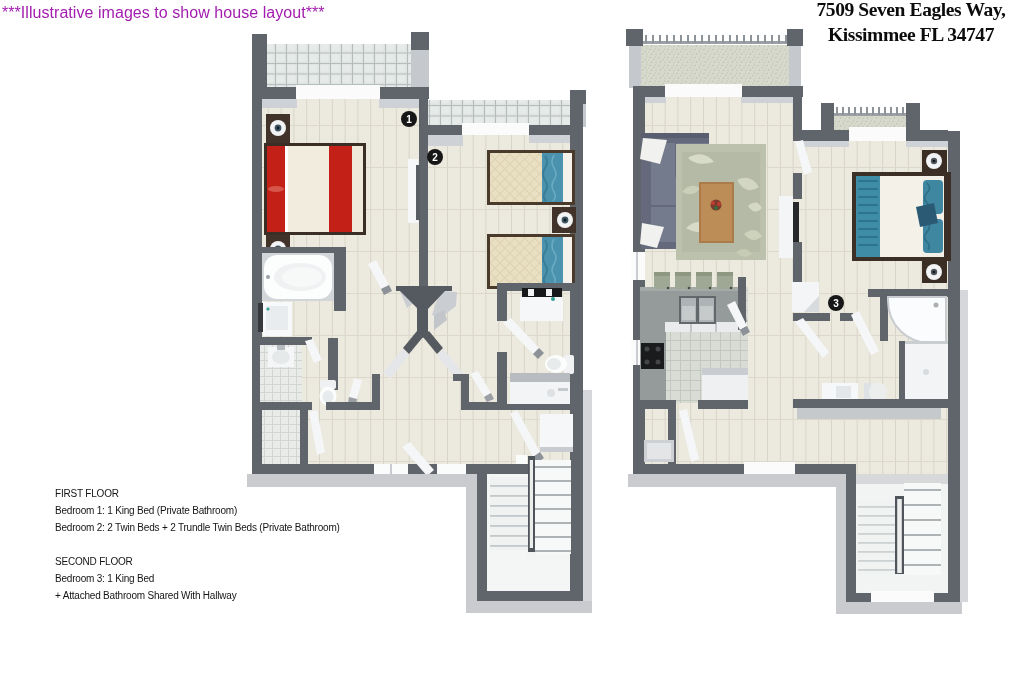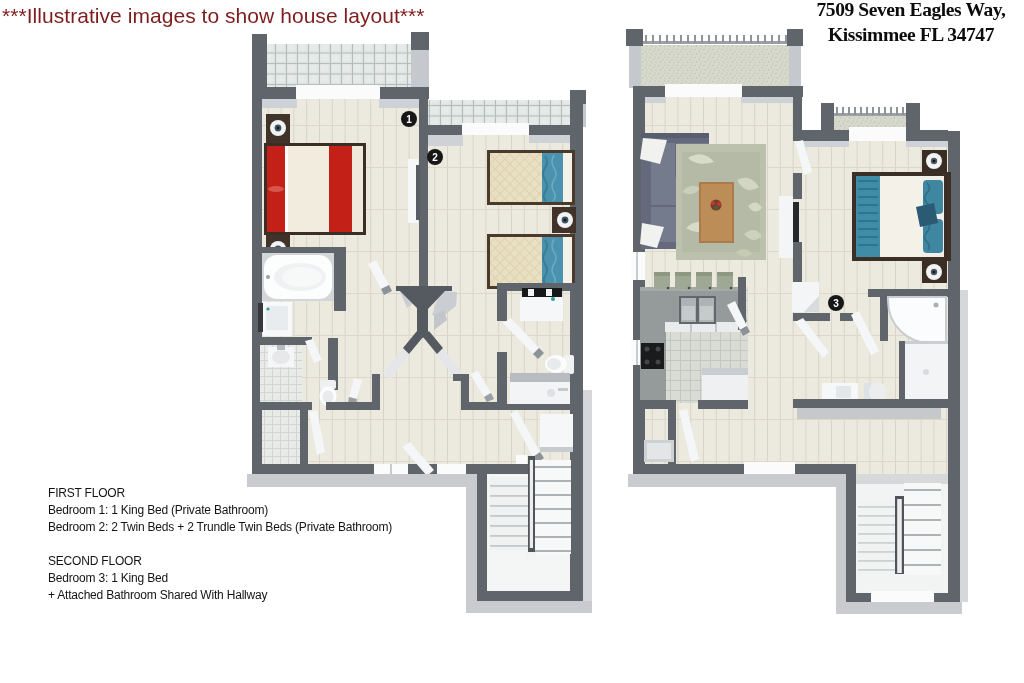--- a/index.html
+++ b/index.html
@@ -1,20 +1,20 @@
 <!DOCTYPE html>
 <html><head>
 <meta charset="utf-8">
 <style>
   html,body{margin:0;padding:0;background:#ffffff;width:1024px;height:683px;overflow:hidden;}
   #stage{position:relative;width:1024px;height:683px;font-family:"Liberation Sans",sans-serif;}
   svg{position:absolute;left:0;top:0;}
-  .note{position:absolute;left:2px;top:4px;font-size:21px;letter-spacing:.05px;color:#7f1d1d;}
+  .note{position:absolute;left:2px;top:4px;font-size:16px;letter-spacing:.05px;color:#a21caf;}
   .addr{position:absolute;left:800px;top:-3px;width:222px;text-align:center;font-family:"Liberation Serif",serif;font-weight:bold;font-size:19.5px;line-height:25px;letter-spacing:-0.4px;color:#0c0c0c;}
-  .info{position:absolute;left:48px;top:485px;font-size:12px;letter-spacing:-0.2px;line-height:17px;color:#141414;}
+  .info{position:absolute;left:55px;top:485px;font-size:10px;letter-spacing:-0.2px;line-height:17px;color:#141414;}
 </style>
 </head>
 <body>
 <div id="stage">
 <svg width="1024" height="683" viewBox="0 0 1024 683">
 <defs>
   <pattern id="wood" width="12.8" height="42" patternUnits="userSpaceOnUse">
     <rect width="12.8" height="42" fill="#ece9de"></rect>
     <rect x="11.9" width="0.9" height="42" fill="#d6d2c6"></rect>
     <rect y="41" width="12.8" height="1" fill="#dcd8cc"></rect>

